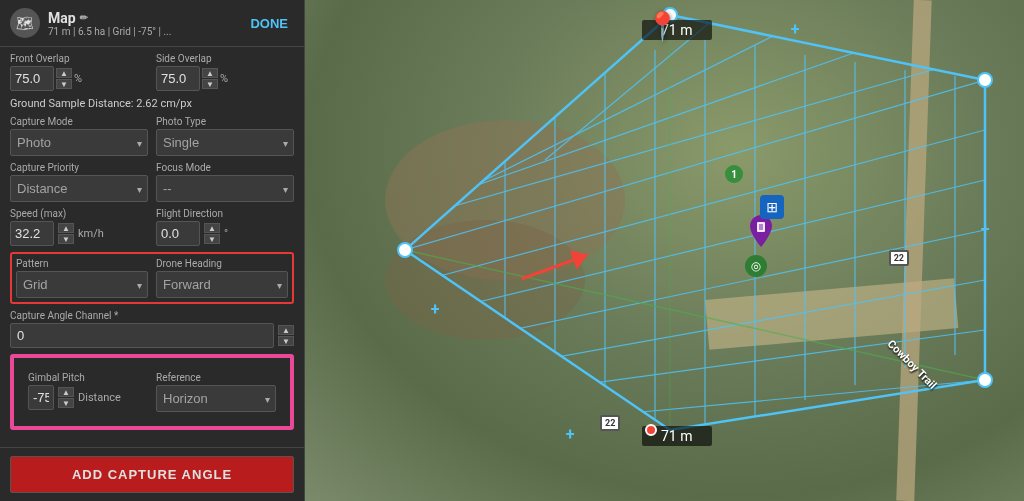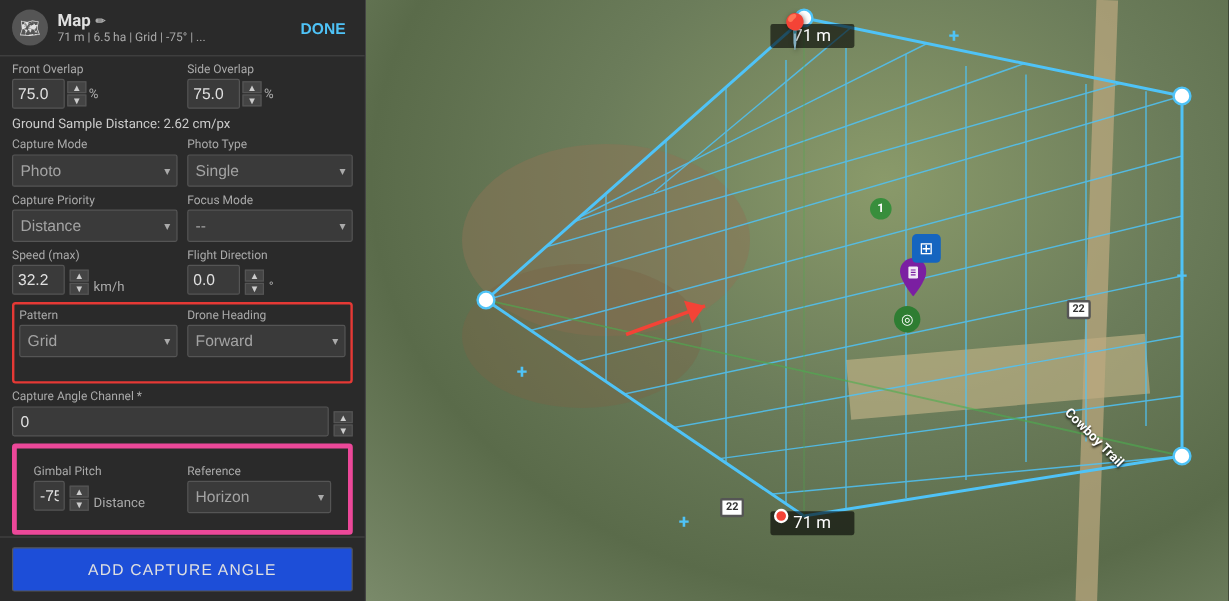--- a/index.html
+++ b/index.html
@@ -159,25 +159,25 @@
     }
 
     .footer {
       padding: 8px 10px;
       border-top: 1px solid #444;
     }
 
     .add-btn {
       width: 100%;
       padding: 10px;
-      background: #1d4ed8;
+      background: #b91c1c;
       border: 1px solid #555;
       color: #e0e0e0;
       font-size: 13px;
-      font-weight: normal;
+      font-weight: bold;
       letter-spacing: 1px;
       cursor: pointer;
       border-radius: 2px;
     }
 
     
     .map-area {
       flex: 1;
       position: relative;
       overflow: hidden;
@@ -264,21 +264,21 @@
       background: #2e7d32;
       color: white;
       border-radius: 50%;
       font-size: 12px;
       width: 22px; height: 22px;
       display: flex; align-items: center; justify-content: center;
     }
 
     .field-inline {
       display: flex;
-      align-items: flex-end;
+      align-items: center;
       gap: 4px;
     }
 
     .overlap-input-wrapper {
       display: flex;
       align-items: center;
       gap: 2px;
     }
   </style>
 </head>
@@ -389,21 +389,21 @@
           <div class="spinner">
             <div class="spinner-btn">▲</div>
             <div class="spinner-btn">▼</div>
           </div>
           <span class="unit-label">°</span>
         </div>
       </div>
     </div>
 
     <div class="highlighted-box">
-      <div class="row" style="margin-bottom:16px;">
+      <div class="row" style="margin-bottom:0;">
         <div class="field-group">
           <div class="field-label">Pattern</div>
           <div class="select-wrapper">
             <select>
               <option>Grid</option>
             </select>
           </div>
         </div>
         <div class="field-group">
           <div class="field-label">Drone Heading</div>

